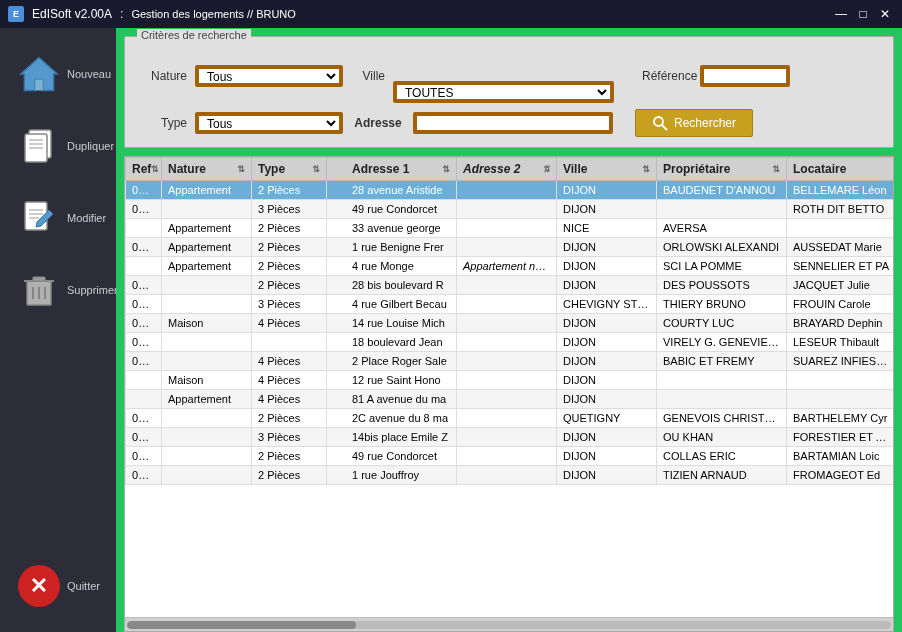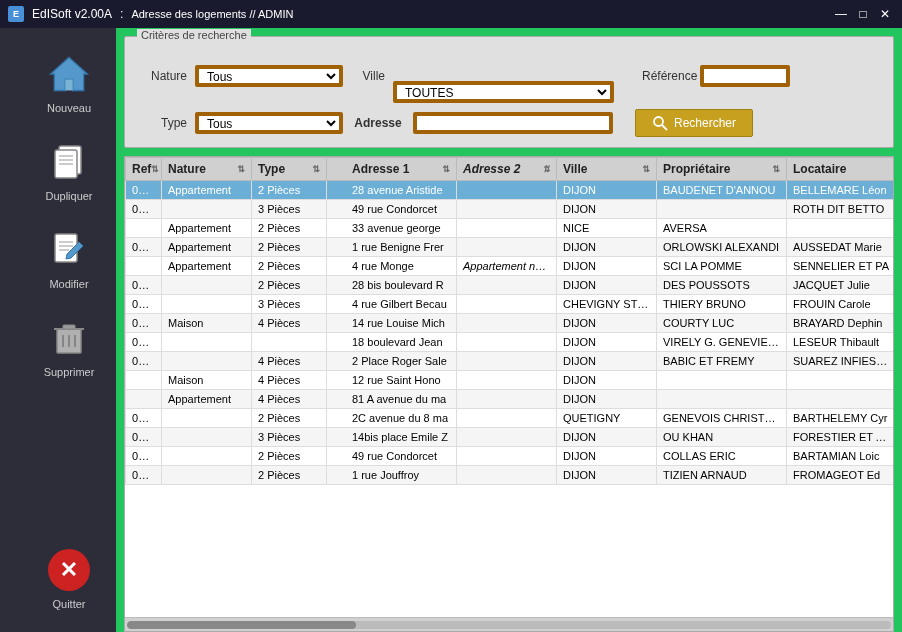--- a/index.html
+++ b/index.html
@@ -39,21 +39,21 @@
       background: #2d2d3a;
       display: flex;
       flex-direction: column;
       align-items: center;
       padding: 10px 0;
       gap: 0;
     }
     .sidebar-btn {
       width: 100%;
       display: flex;
-      flex-direction: column;
+      flex-direction: row;
       align-items: center;
       padding: 12px 4px;
       cursor: pointer;
       color: #ccc;
       border: none;
       background: transparent;
       gap: 4px;
       margin-left: 22px;
     }
     .sidebar-btn .icon-area {
@@ -243,21 +243,21 @@
 
     .sidebar-spacer { flex: 1; }
   </style>
 </head>
 <body>
 
 <div id="titlebar">
   <div class="app-icon">E</div>
   <span>EdISoft v2.00A</span>
   <span>:</span>
-  <span class="title">Adresse des logements // ADMIN</span>
+  <span class="title">Gestion des logements // BRUNO</span>
   <div class="win-controls">
     <button class="win-btn">—</button>
     <button class="win-btn">□</button>
     <button class="win-btn close">✕</button>
   </div>
 </div>
 
 <div id="main">
 
   <div id="sidebar">

